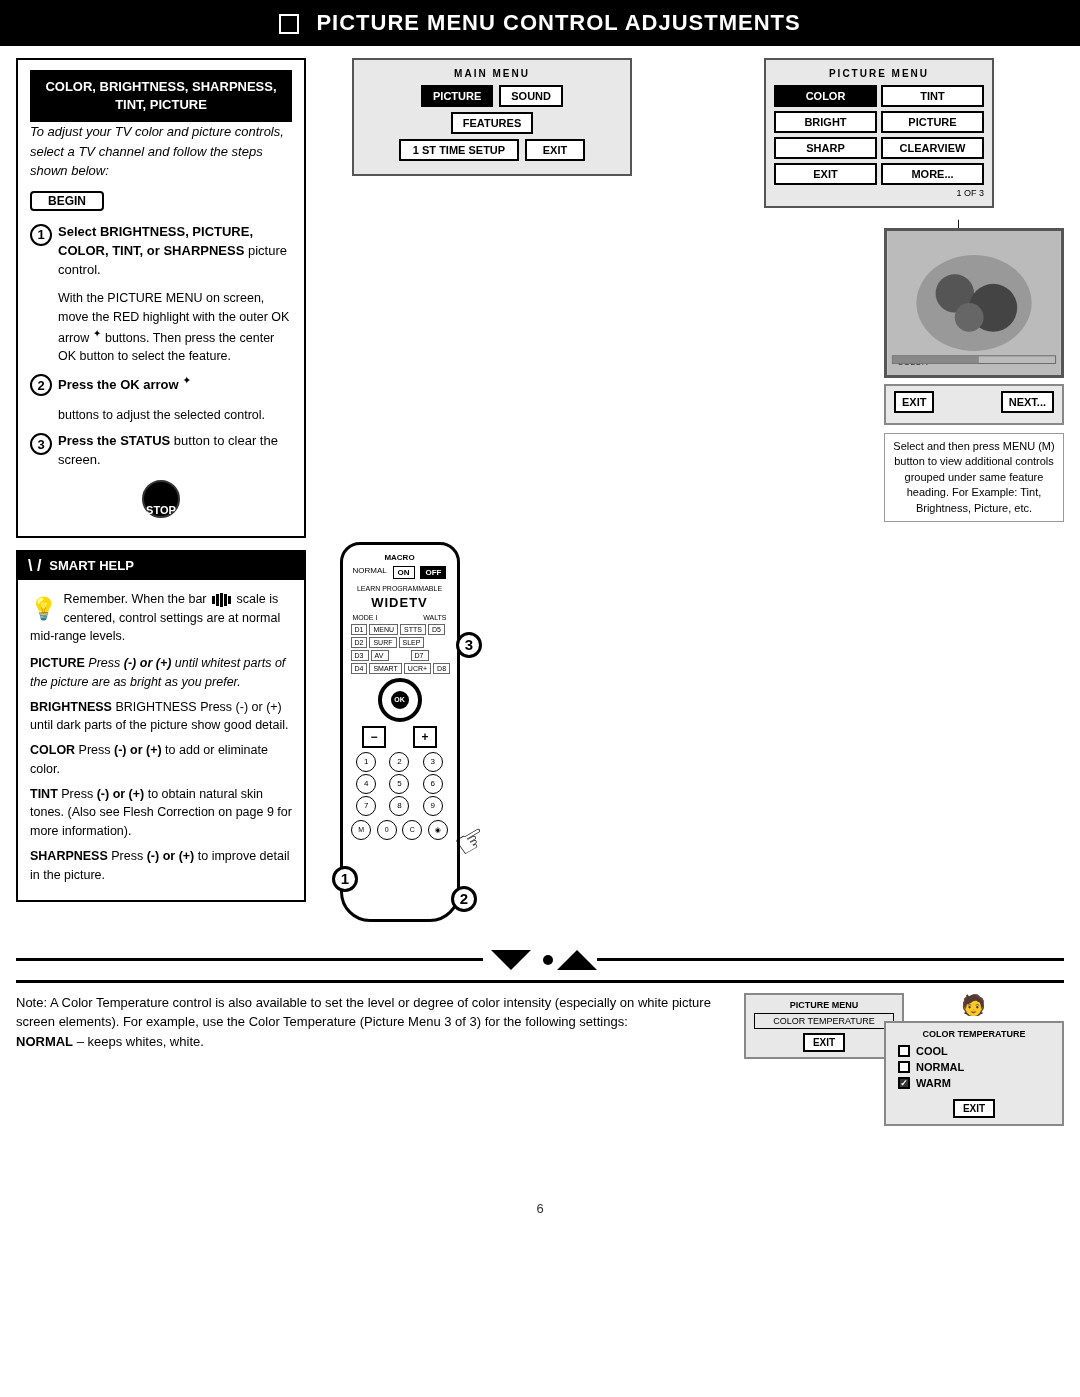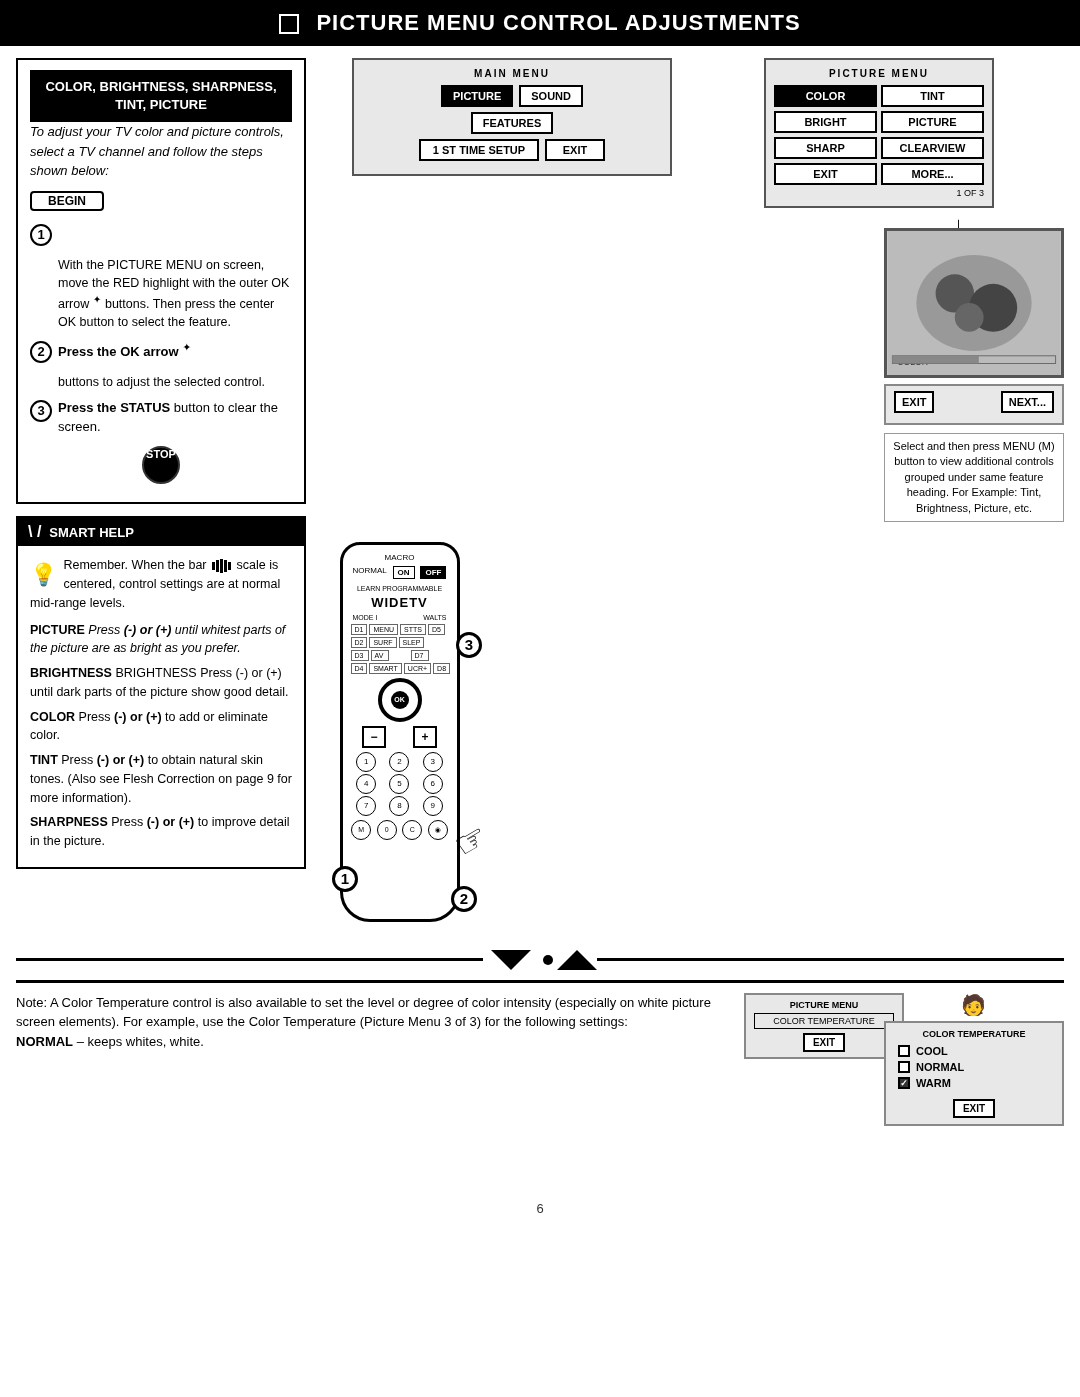--- a/index.html
+++ b/index.html
@@ -115,21 +115,21 @@
       justify-content: center;
       margin: 8px 0;
     }
     .stop-circle {
       width: 38px;
       height: 38px;
       border-radius: 50%;
       background: #000;
       color: #fff;
       display: flex;
-      align-items: flex-start;
+      align-items: flex-end;
       justify-content: center;
       font-size: 11px;
       font-weight: bold;
       border: 2px solid #333;
     }
 
     
     .smart-help-box {
       border: 2px solid #000;
       margin-top: 12px;
@@ -172,21 +172,21 @@
 
     
     .right-col {
       flex: 1;
       position: relative;
     }
 
     
     .screen-main-menu {
       border: 2px solid #555;
-      width: 320px;
+      width: 280px;
       margin: 0 auto 0 20px;
       background: #e8e8e8;
       padding: 8px;
       position: relative;
     }
     .screen-label {
       text-align: center;
       font-size: 10px;
       font-weight: bold;
       letter-spacing: 2px;
@@ -325,21 +325,21 @@
       border-radius: 20px 20px 30px 30px;
       width: 120px;
       min-height: 380px;
       margin: 0 auto;
       padding: 8px 6px;
       position: relative;
     }
     .remote-top {
       text-align: center;
       font-size: 8px;
-      font-weight: normal;
+      font-weight: bold;
       margin-bottom: 4px;
     }
     .remote-power-row {
       display: flex;
       justify-content: space-between;
       margin-bottom: 6px;
       padding: 0 4px;
     }
     .r-btn {
       font-size: 8px;
@@ -516,20 +516,23 @@
   <div class="left-col">
     <div class="instructions-box">
       <div class="section-header">COLOR, BRIGHTNESS, SHARPNESS, TINT, PICTURE</div>
       <p class="intro-text">To adjust your TV color and picture controls, select a TV channel and follow the steps shown below:</p>
       <div style="margin-bottom:6px;">
         <span class="begin-badge">BEGIN</span>
       </div>
 
       <div class="step">
         <div class="step-num">1</div>
+        <div class="step-content">
+          <strong>Select BRIGHTNESS, PICTURE, COLOR, TINT, or SHARPNESS</strong> picture control.
+        </div>
       </div>
       <div class="step-detail">
         With the PICTURE MENU on screen, move the RED highlight with the outer OK arrow <sup>✦</sup> buttons. Then press the center OK button to select the feature.
       </div>
 
       <div class="step">
         <div class="step-num">2</div>
         <div class="step-content">
           <strong>Press the OK arrow</strong> <sup>✦</sup>
         </div>

